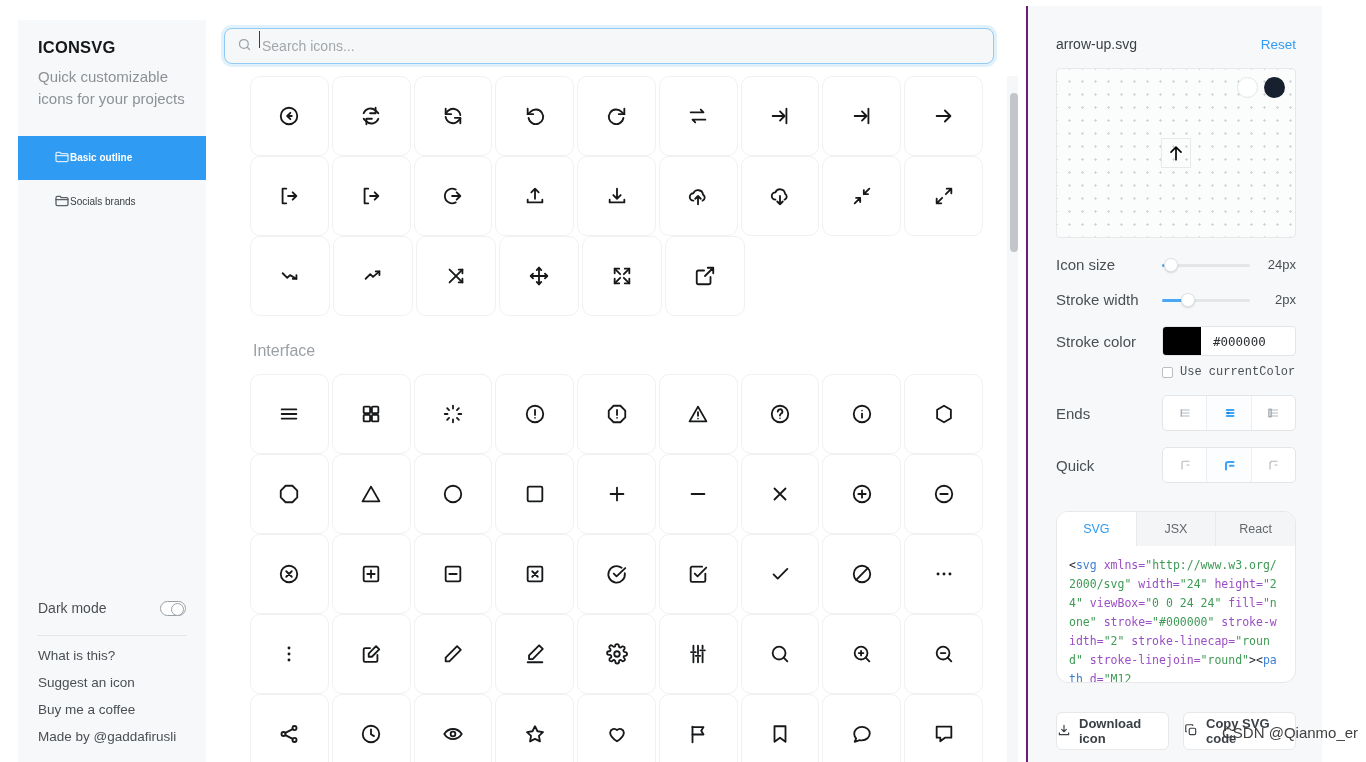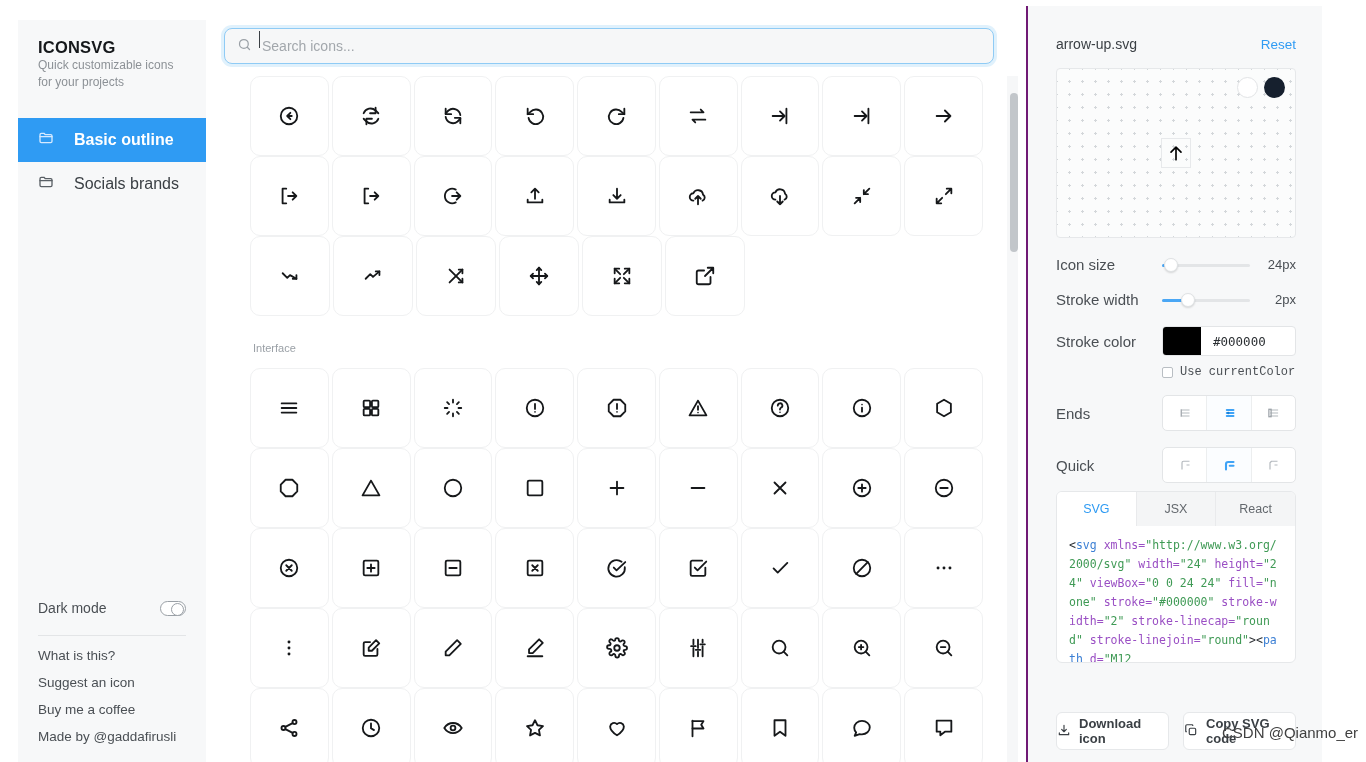--- a/index.html
+++ b/index.html
@@ -12,26 +12,26 @@
   }
   .app { position:relative; width:1366px; height:762px; display:flex; background:#ffffff; }
 
   
   .sidebar {
     position:absolute; left:18px; top:20px; width:188px; height:742px;
     background:#f7f8f9; display:flex; flex-direction:column;
   }
   .brand { padding:18px 20px 0 20px; }
   .brand-title { font-size:16.5px; font-weight:700; letter-spacing:.2px; color:#15181b; }
-  .brand-sub { font-size:12px; line-height:1.45; color:#8c9196; }
+  .brand-sub { margin-top:9px; font-size:15px; line-height:1.45; color:#8c9196; }
 
   .nav { margin-top:26px; }
   .nav-item {
-    display:flex; align-items:center; gap:20px;
-    height:44px; padding:0 20px; font-size:16px; color:#3b4045; cursor:pointer;
+    display:flex; align-items:center; gap:0;
+    height:44px; padding:0 36px; font-size:10px; color:#3b4045; cursor:pointer;
   }
   .nav-item.active { background:#2f9bf3; color:#ffffff; font-weight:600; }
   .nav-item svg { flex:none; }
 
   .sidebar-spacer { flex:1 1 auto; }
 
   .darkmode-row {
     display:flex; align-items:center; justify-content:space-between;
     padding:0 20px; height:34px; font-size:14px; color:#4a4f54;
   }
@@ -68,21 +68,21 @@
   .grid-inner { padding:0 34px 0 44px; }
   .icon-row { display:flex; gap:2px; }
   .cell {
     width:80px; height:80px; margin:0 1px 0 0;
     border-radius:10px; border:1px solid #f0f1f2;
     display:flex; align-items:center; justify-content:center;
     cursor:pointer; background:#fff;
   }
   .cell svg { display:block; }
   .section-label {
-    font-size:11px; color:#9aa0a6; padding:26px 0 14px 3px;
+    font-size:16px; color:#9aa0a6; padding:26px 0 14px 3px;
   }
   .scrolltrack {
     position:absolute; right:-3px; top:0; width:14px; height:686px; background:#f6f7f8;
   }
   .scrollthumb {
     position:absolute; left:3px; top:17px; width:8px; height:159px;
     border-radius:4px; background:#c2c6ca; cursor:pointer;
   }
 
   
@@ -137,21 +137,21 @@
   .seg-row { display:flex; align-items:center; margin-top:16px; }
   .seg { flex:1; display:flex; border:1px solid #e3e5e7; border-radius:5px; overflow:hidden; background:#fff; }
   .seg-btn {
     flex:1; height:34px; display:flex; align-items:center; justify-content:center;
     border-right:1px solid #eceeef; cursor:pointer;
   }
   .seg-btn:last-child { border-right:none; }
   .seg-btn.sel { background:#fbfdff; }
 
   .code-card {
-    margin-top:8px; border:1px solid #e6e8ea; border-radius:6px;
+    margin-top:28px; border:1px solid #e6e8ea; border-radius:12px;
     background:#fff; overflow:hidden; height:172px;
   }
   .code-tabs { display:flex; height:34px; background:#f4f5f6; }
   .code-tab {
     flex:1; display:flex; align-items:center; justify-content:center;
     font-size:12.5px; color:#63686d; cursor:pointer; border-right:1px solid #e9eaec;
   }
   .code-tab:last-child { border-right:none; }
   .code-tab.active { background:#fff; color:#2f9bf3; }
   .code-body {

